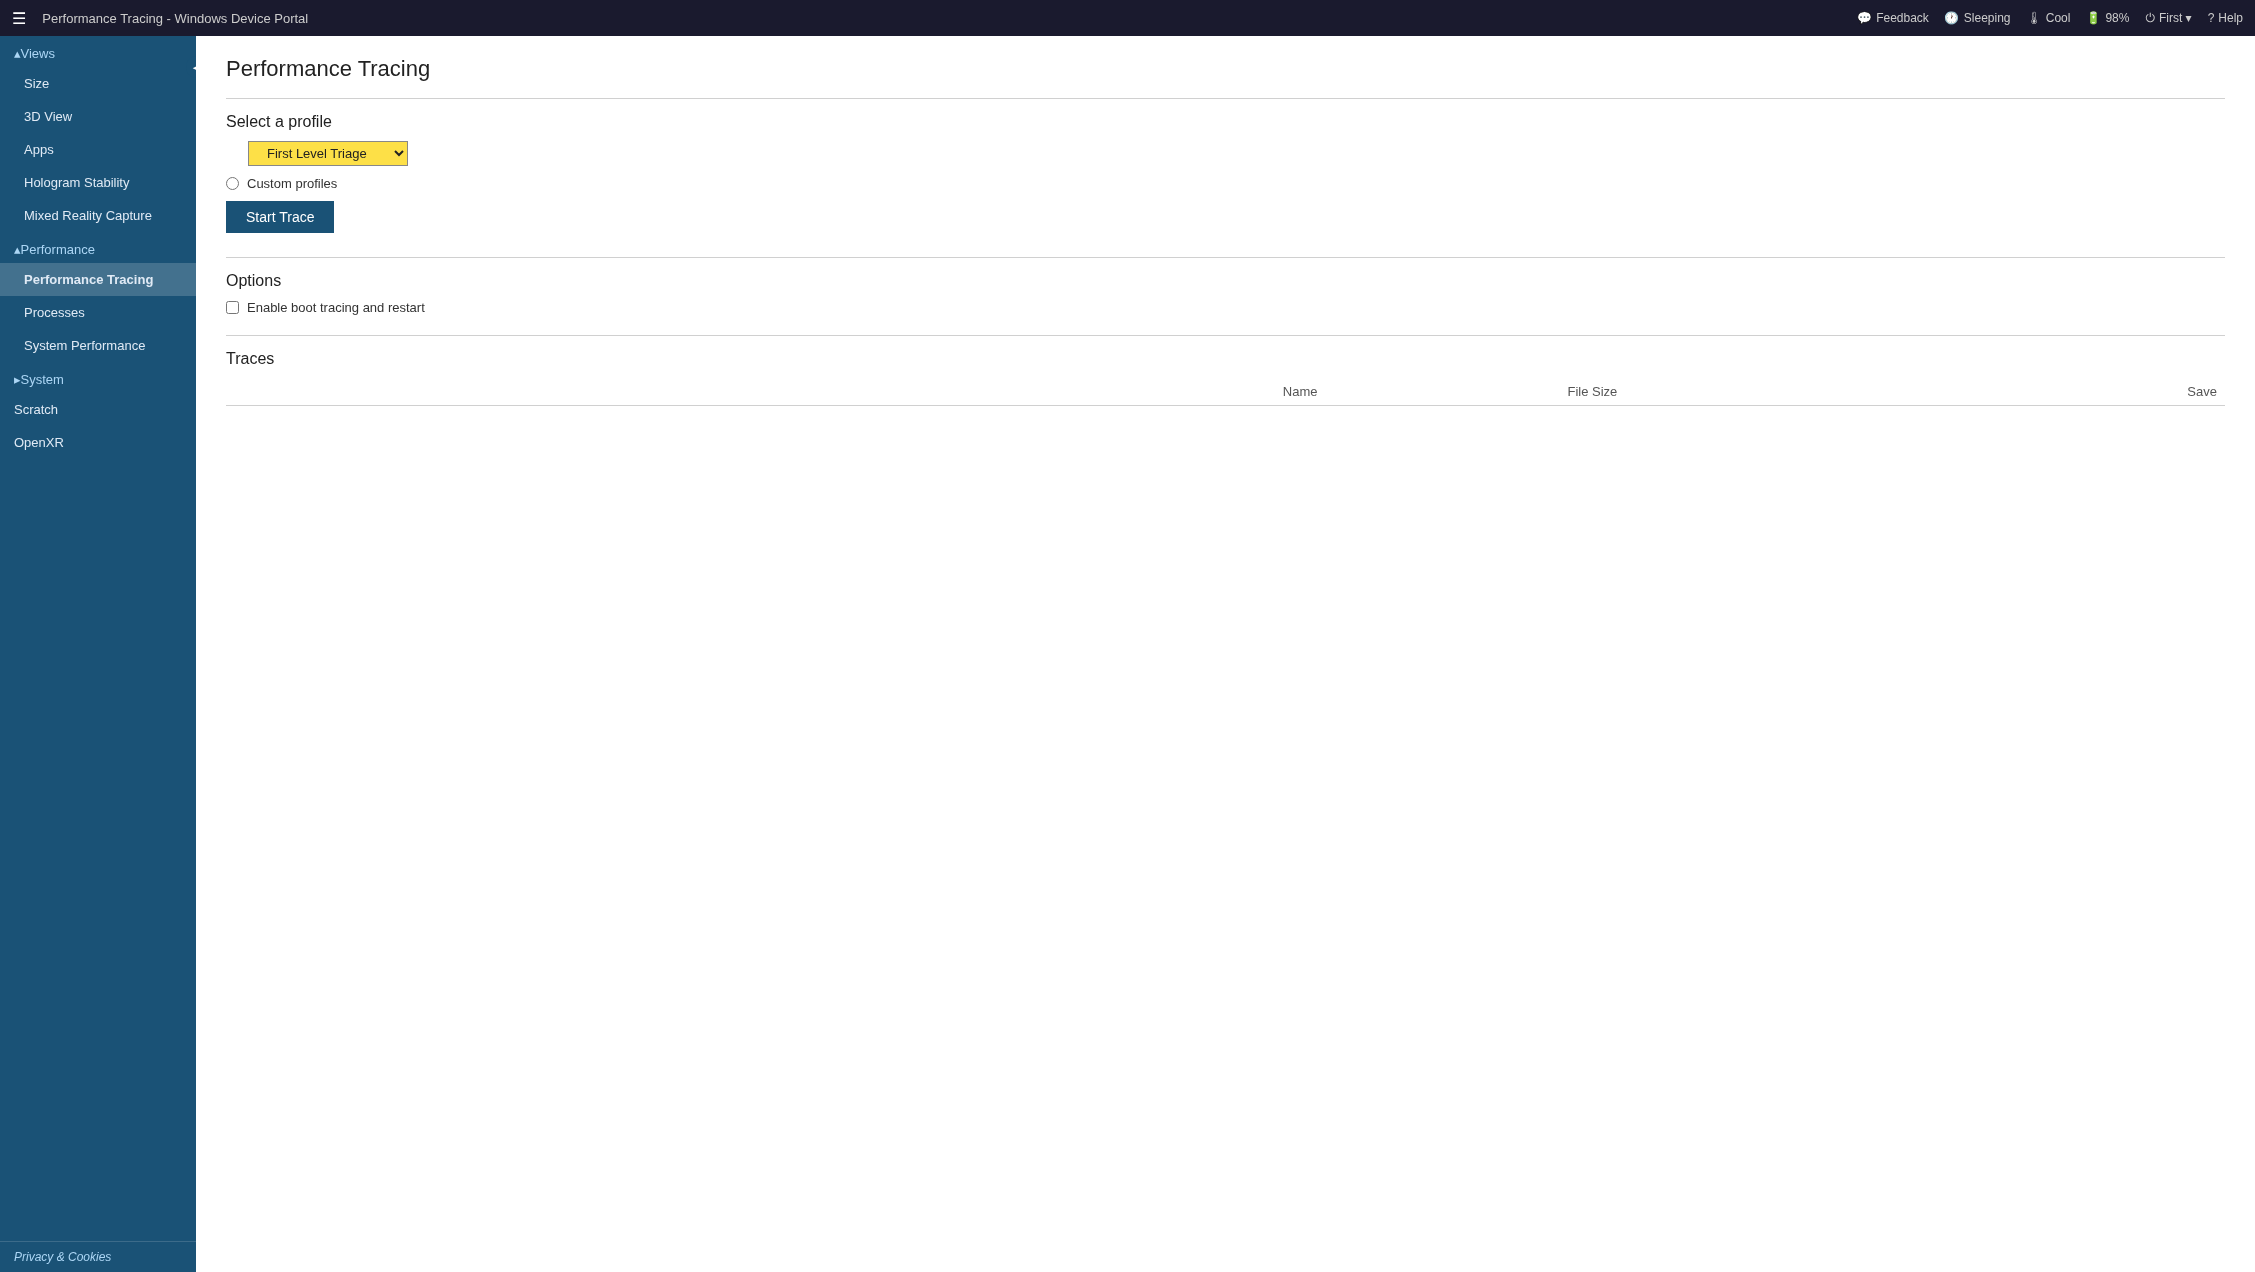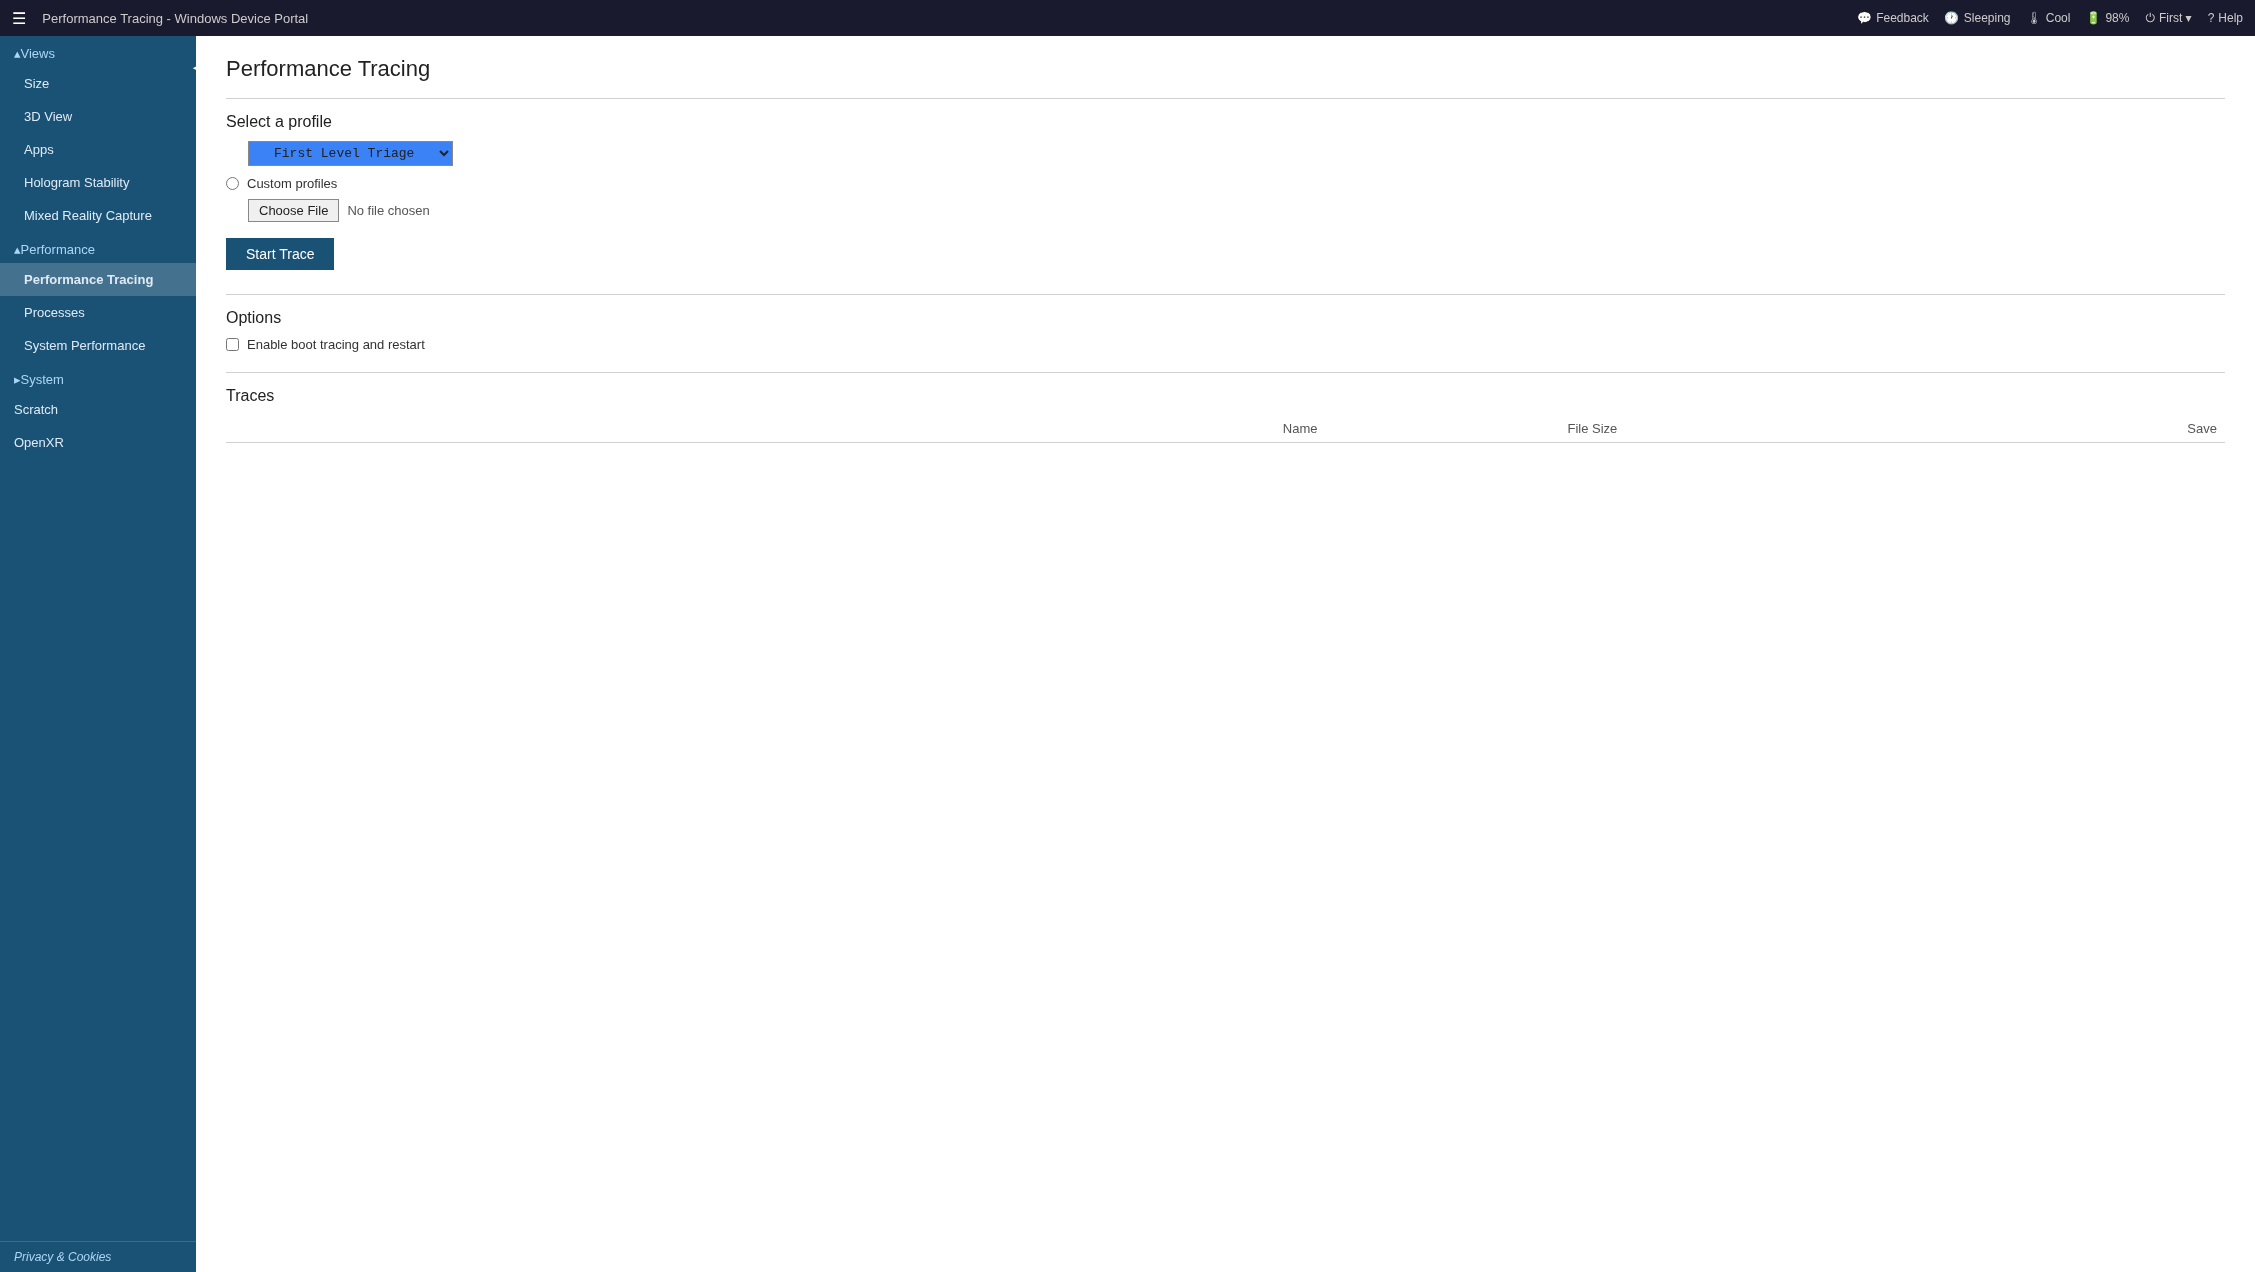--- a/index.html
+++ b/index.html
@@ -123,27 +123,26 @@
     }
     .radio-row input[type="radio"] { cursor: pointer; }
     .profile-select {
       margin-left: 22px;
       margin-bottom: 10px;
       display: flex;
       align-items: center;
     }
     .profile-select select {
       font-size: 13px;
-      padding: 3px 21px;
+      padding: 3px 14px;
       border: 1px solid #888;
-      background: #3b82f6;
+      background: #fde047;
       color: #222;
       cursor: pointer;
       min-width: 160px;
-      font-family: Liberation Mono, monospace;
     }
 
     
     .file-row {
       display: flex;
       align-items: center;
       gap: 8px;
       margin-left: 22px;
       margin-bottom: 16px;
     }
@@ -275,24 +274,20 @@
         <select>
           <option>First Level Triage</option>
           <option>General</option>
           <option>Advanced</option>
         </select>
       </div>
 
       <div class="radio-row">
         <input type="radio" name="profile-type" id="radio-custom" style="">
         <label for="radio-custom">Custom profiles</label>
-      </div>
-      <div class="file-row">
-        <button class="file-btn">Choose File</button>
-        <span class="file-label">No file chosen</span>
       </div>
     </div>
 
     
     <button class="start-trace-btn">Start Trace</button>
 
     
     <hr class="section-divider">
     <div class="options-section">
       <div class="section-title">Options</div>

